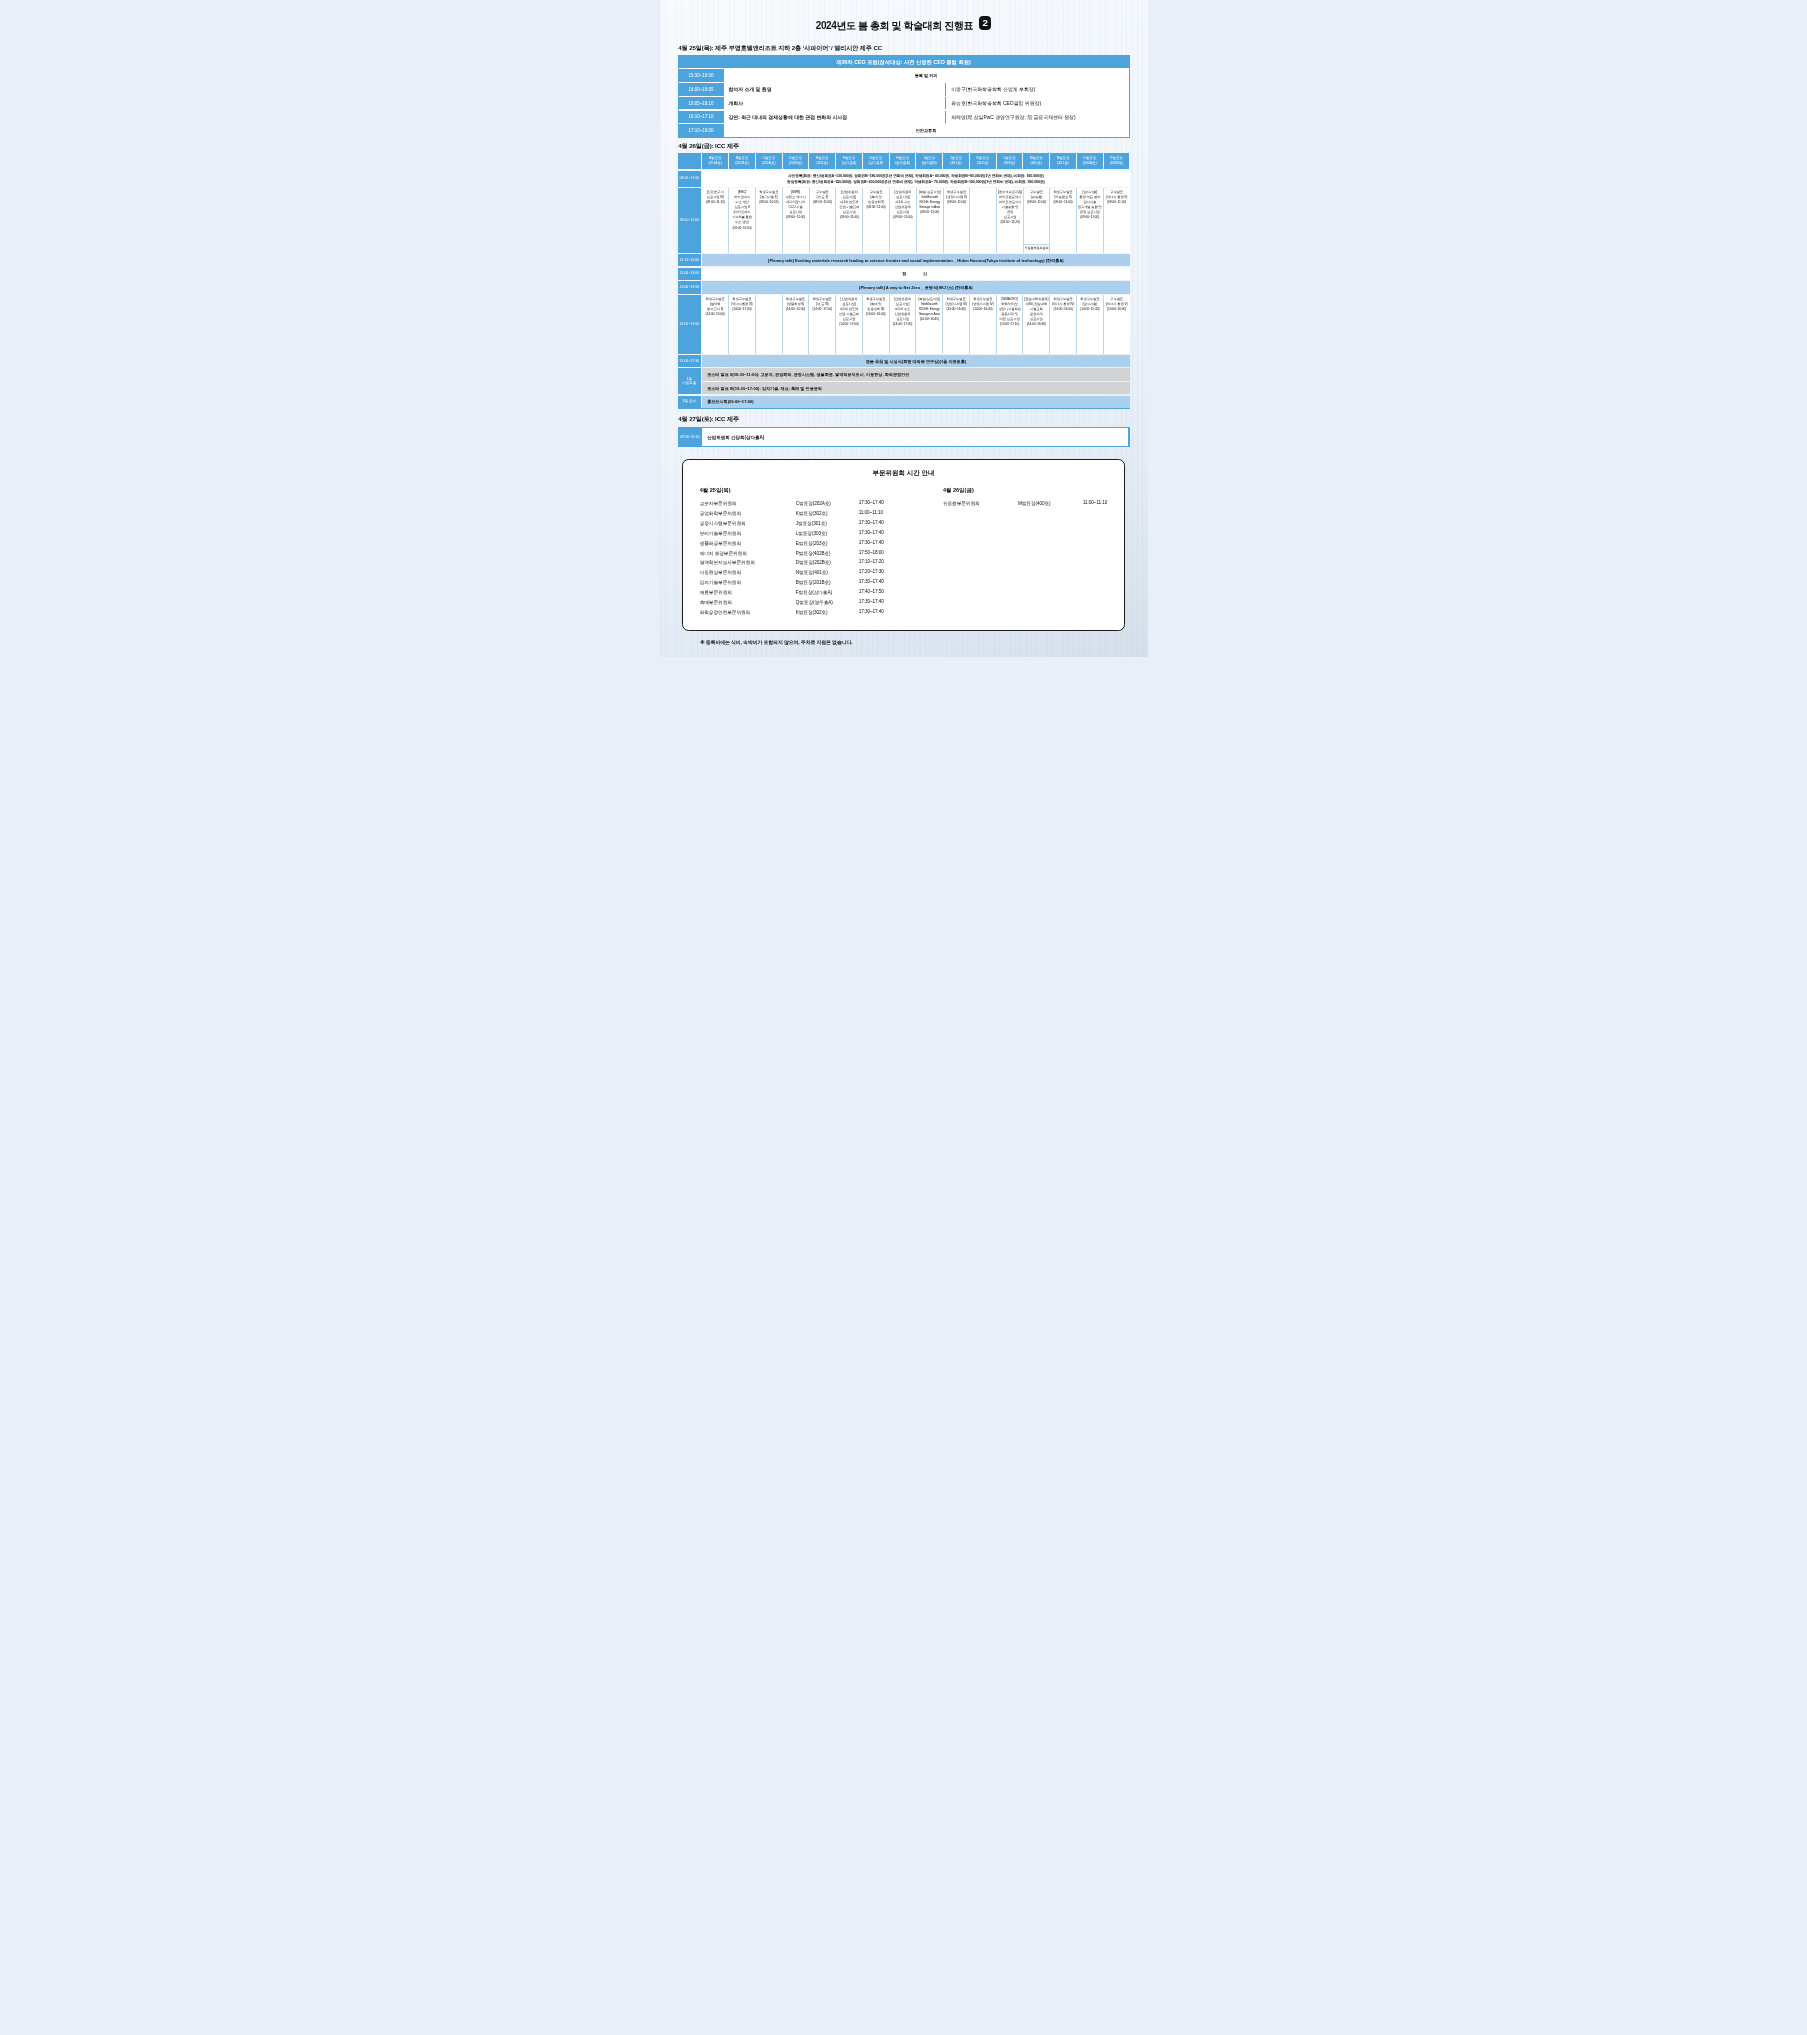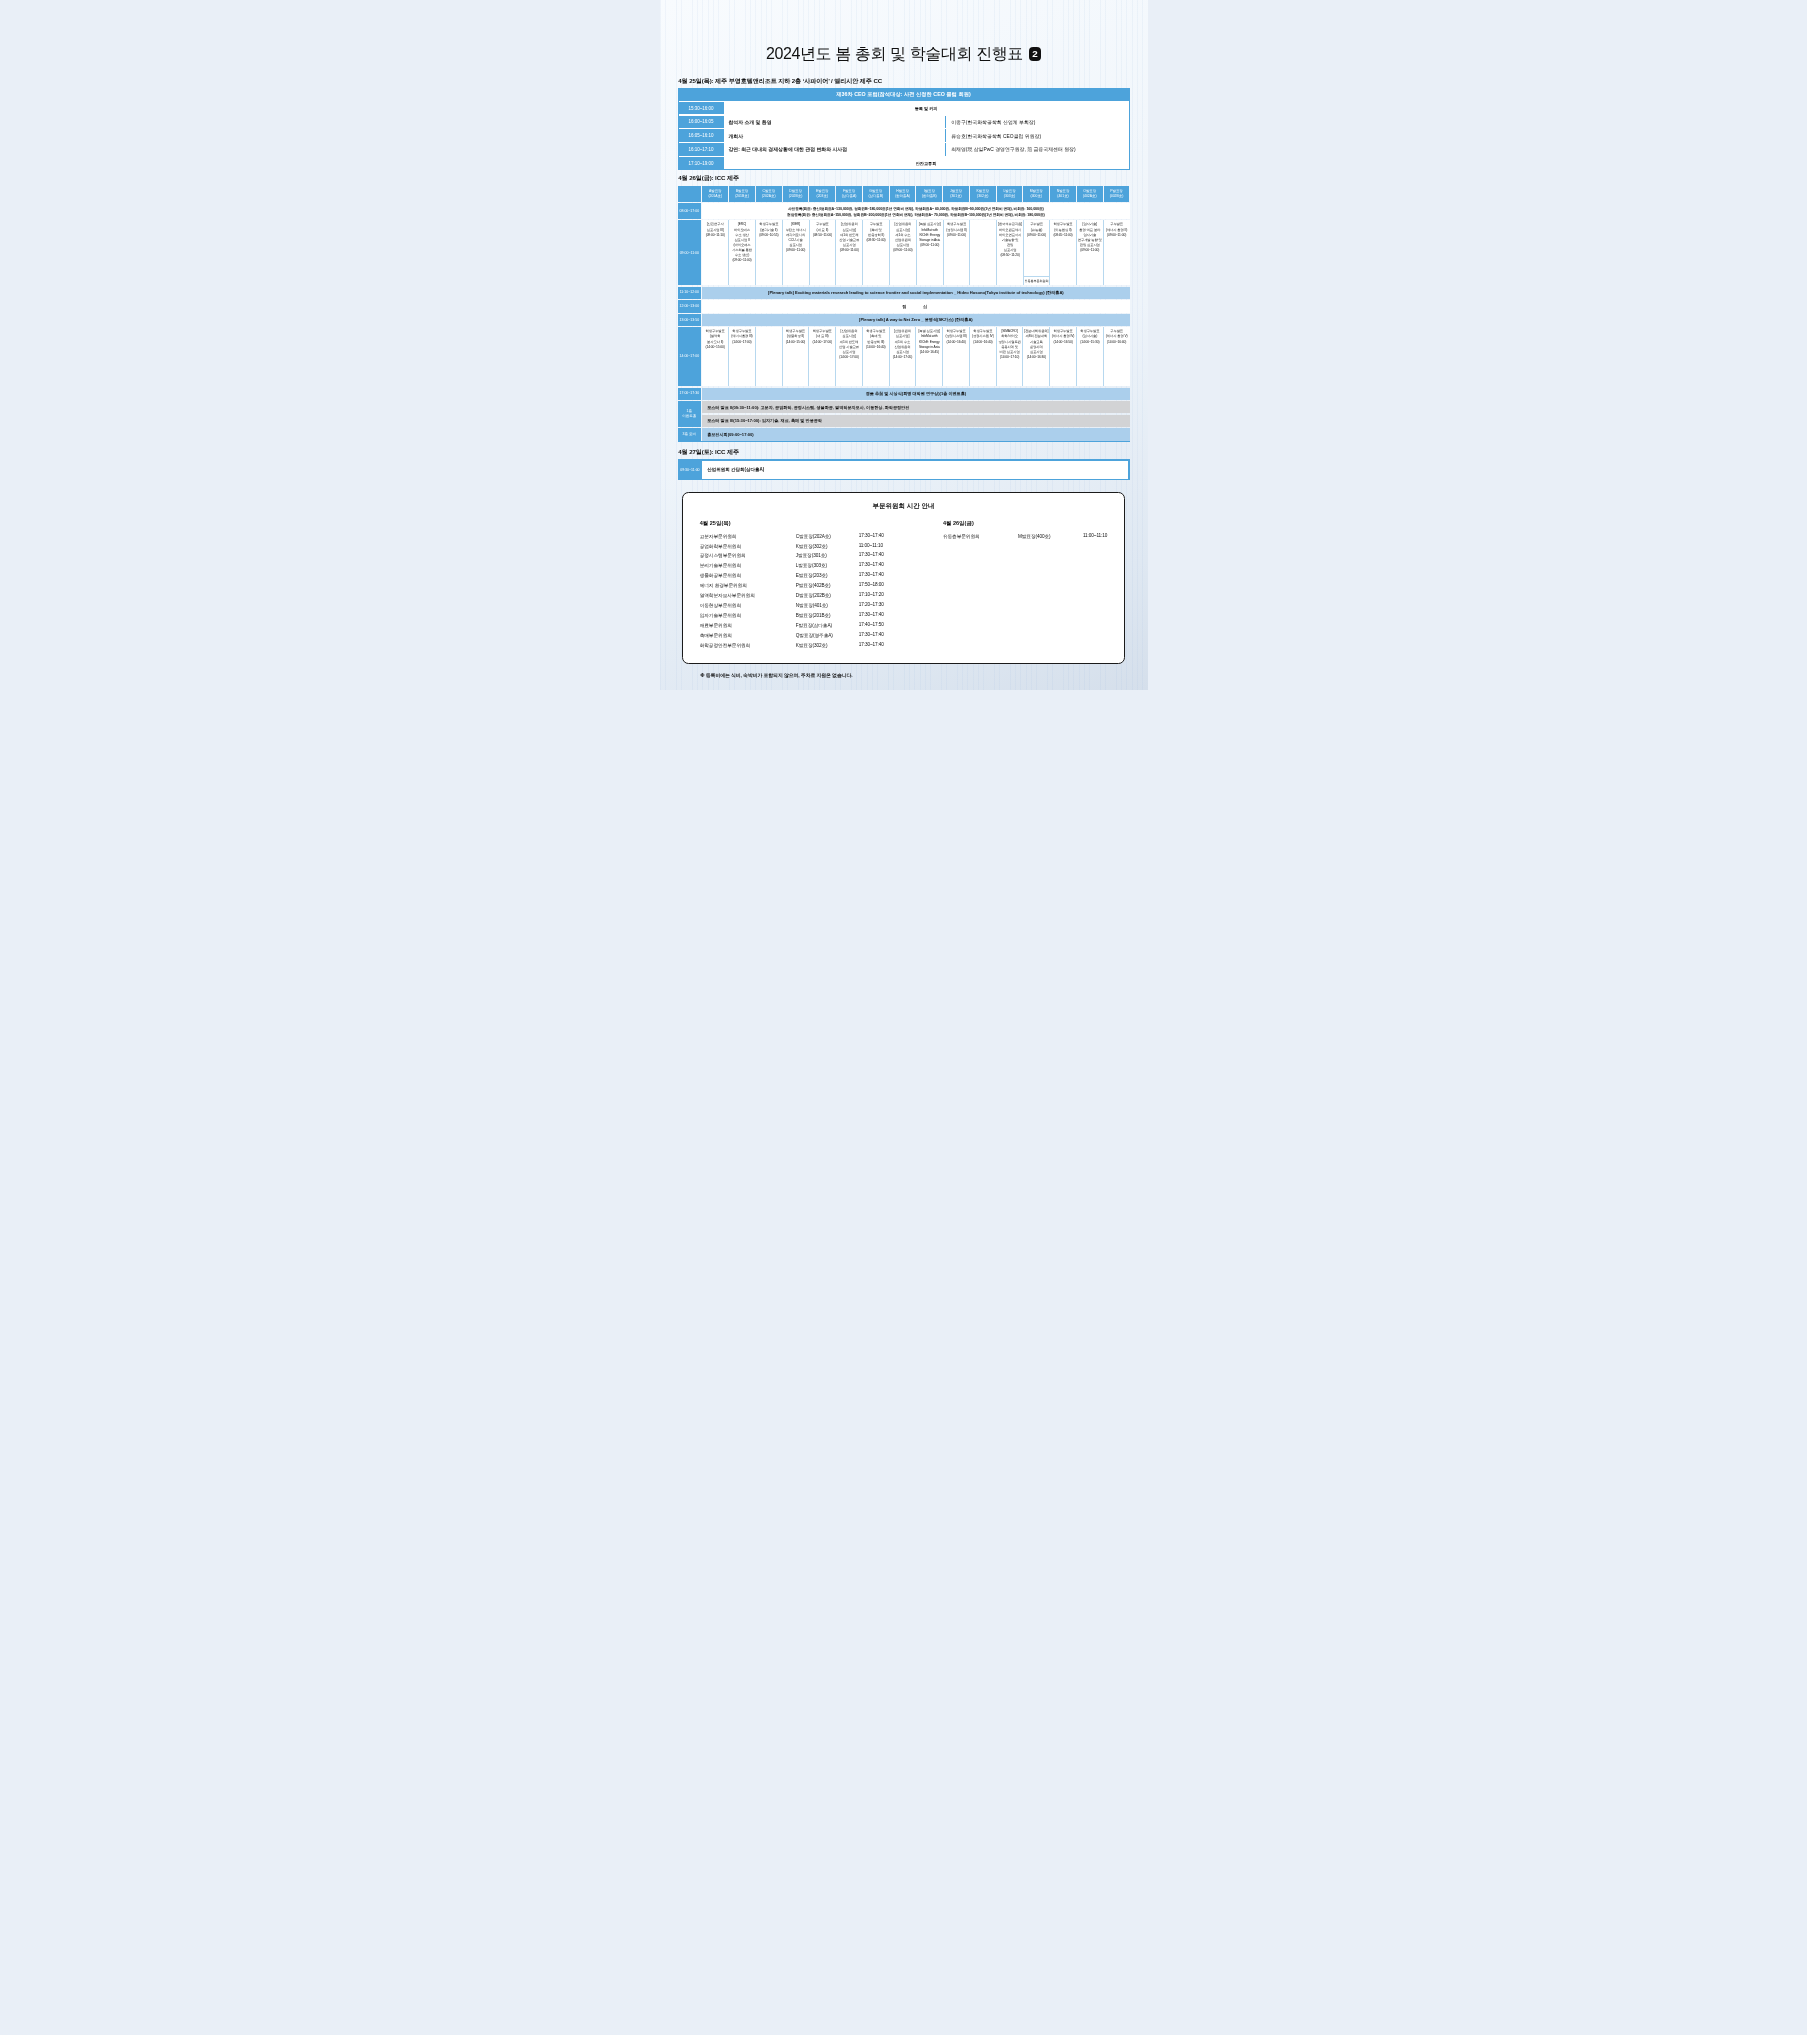--- a/index.html
+++ b/index.html
@@ -8,21 +8,21 @@
   .page {
     width:488px; min-height:637px; margin:0 auto; position:relative;
     padding:10.6px 18px 12.2px 18px;
     background:
       repeating-linear-gradient(90deg, rgba(150,180,220,0.10) 0 0.8px, rgba(255,255,255,0) 0.8px 5.3px),
       linear-gradient(160deg,#f8fbfe 0%, #eef4fa 55%, #dfe8f2 85%, #d5dfeb 100%);
   }
 
   
   .title-wrap { text-align:center; padding:5.7px 0 7.3px 0; }
-  .title { display:inline-block; font-size:16px; font-weight:normal; letter-spacing:-0.4px;margin-top:28px; }
+  .title { display:inline-block; font-size:10px; font-weight:bold; letter-spacing:-0.4px; }
   .badge { display:inline-block; vertical-align:2.4px; margin-left:4.1px; width:12.2px; height:14.2px;
            background:#111; color:#fff; border-radius:4.1px; font-size:9.8px; font-weight:bold;
            line-height:14.2px; text-align:center; }
 
   
   .sec-head { font-size:6.1px; font-weight:bold; margin:4.1px 0 2.4px 0.8px; letter-spacing:-0.1px; }
 
   
   .ceo { border:0.8px solid #4da3db; background:#fff; }
   .ceo-title { background:#4da3db; color:#fff; text-align:center; font-weight:bold;

